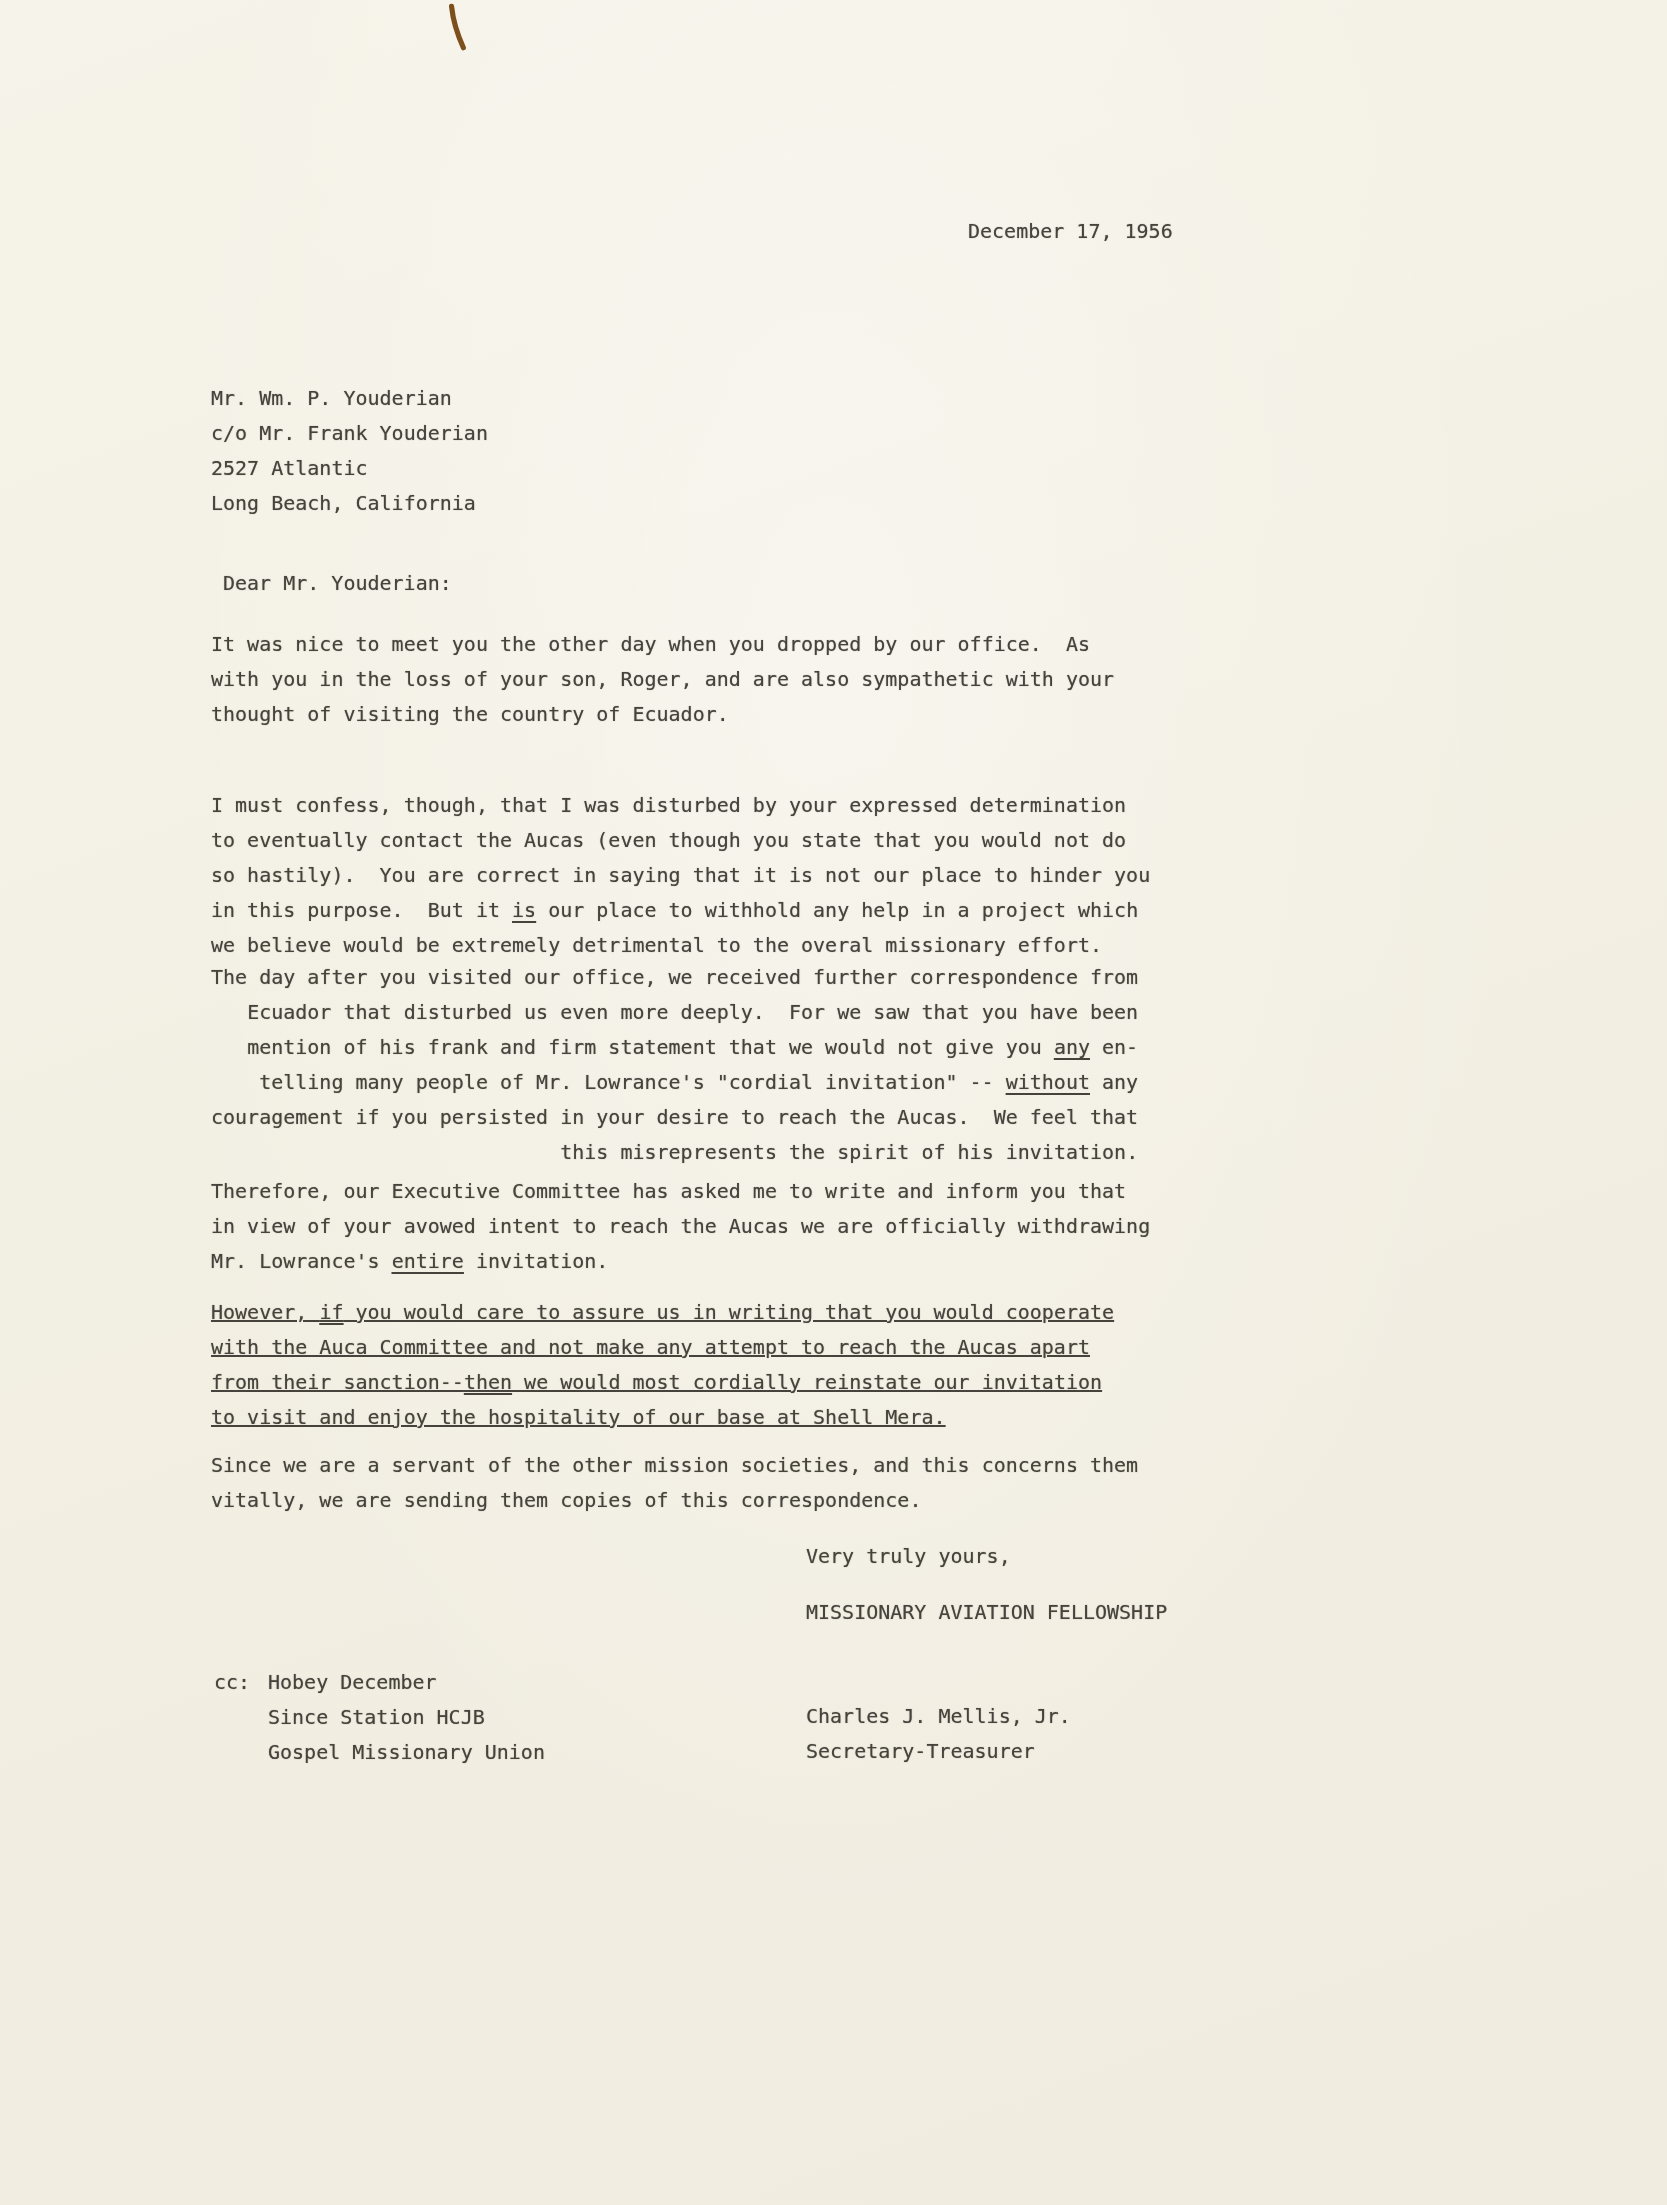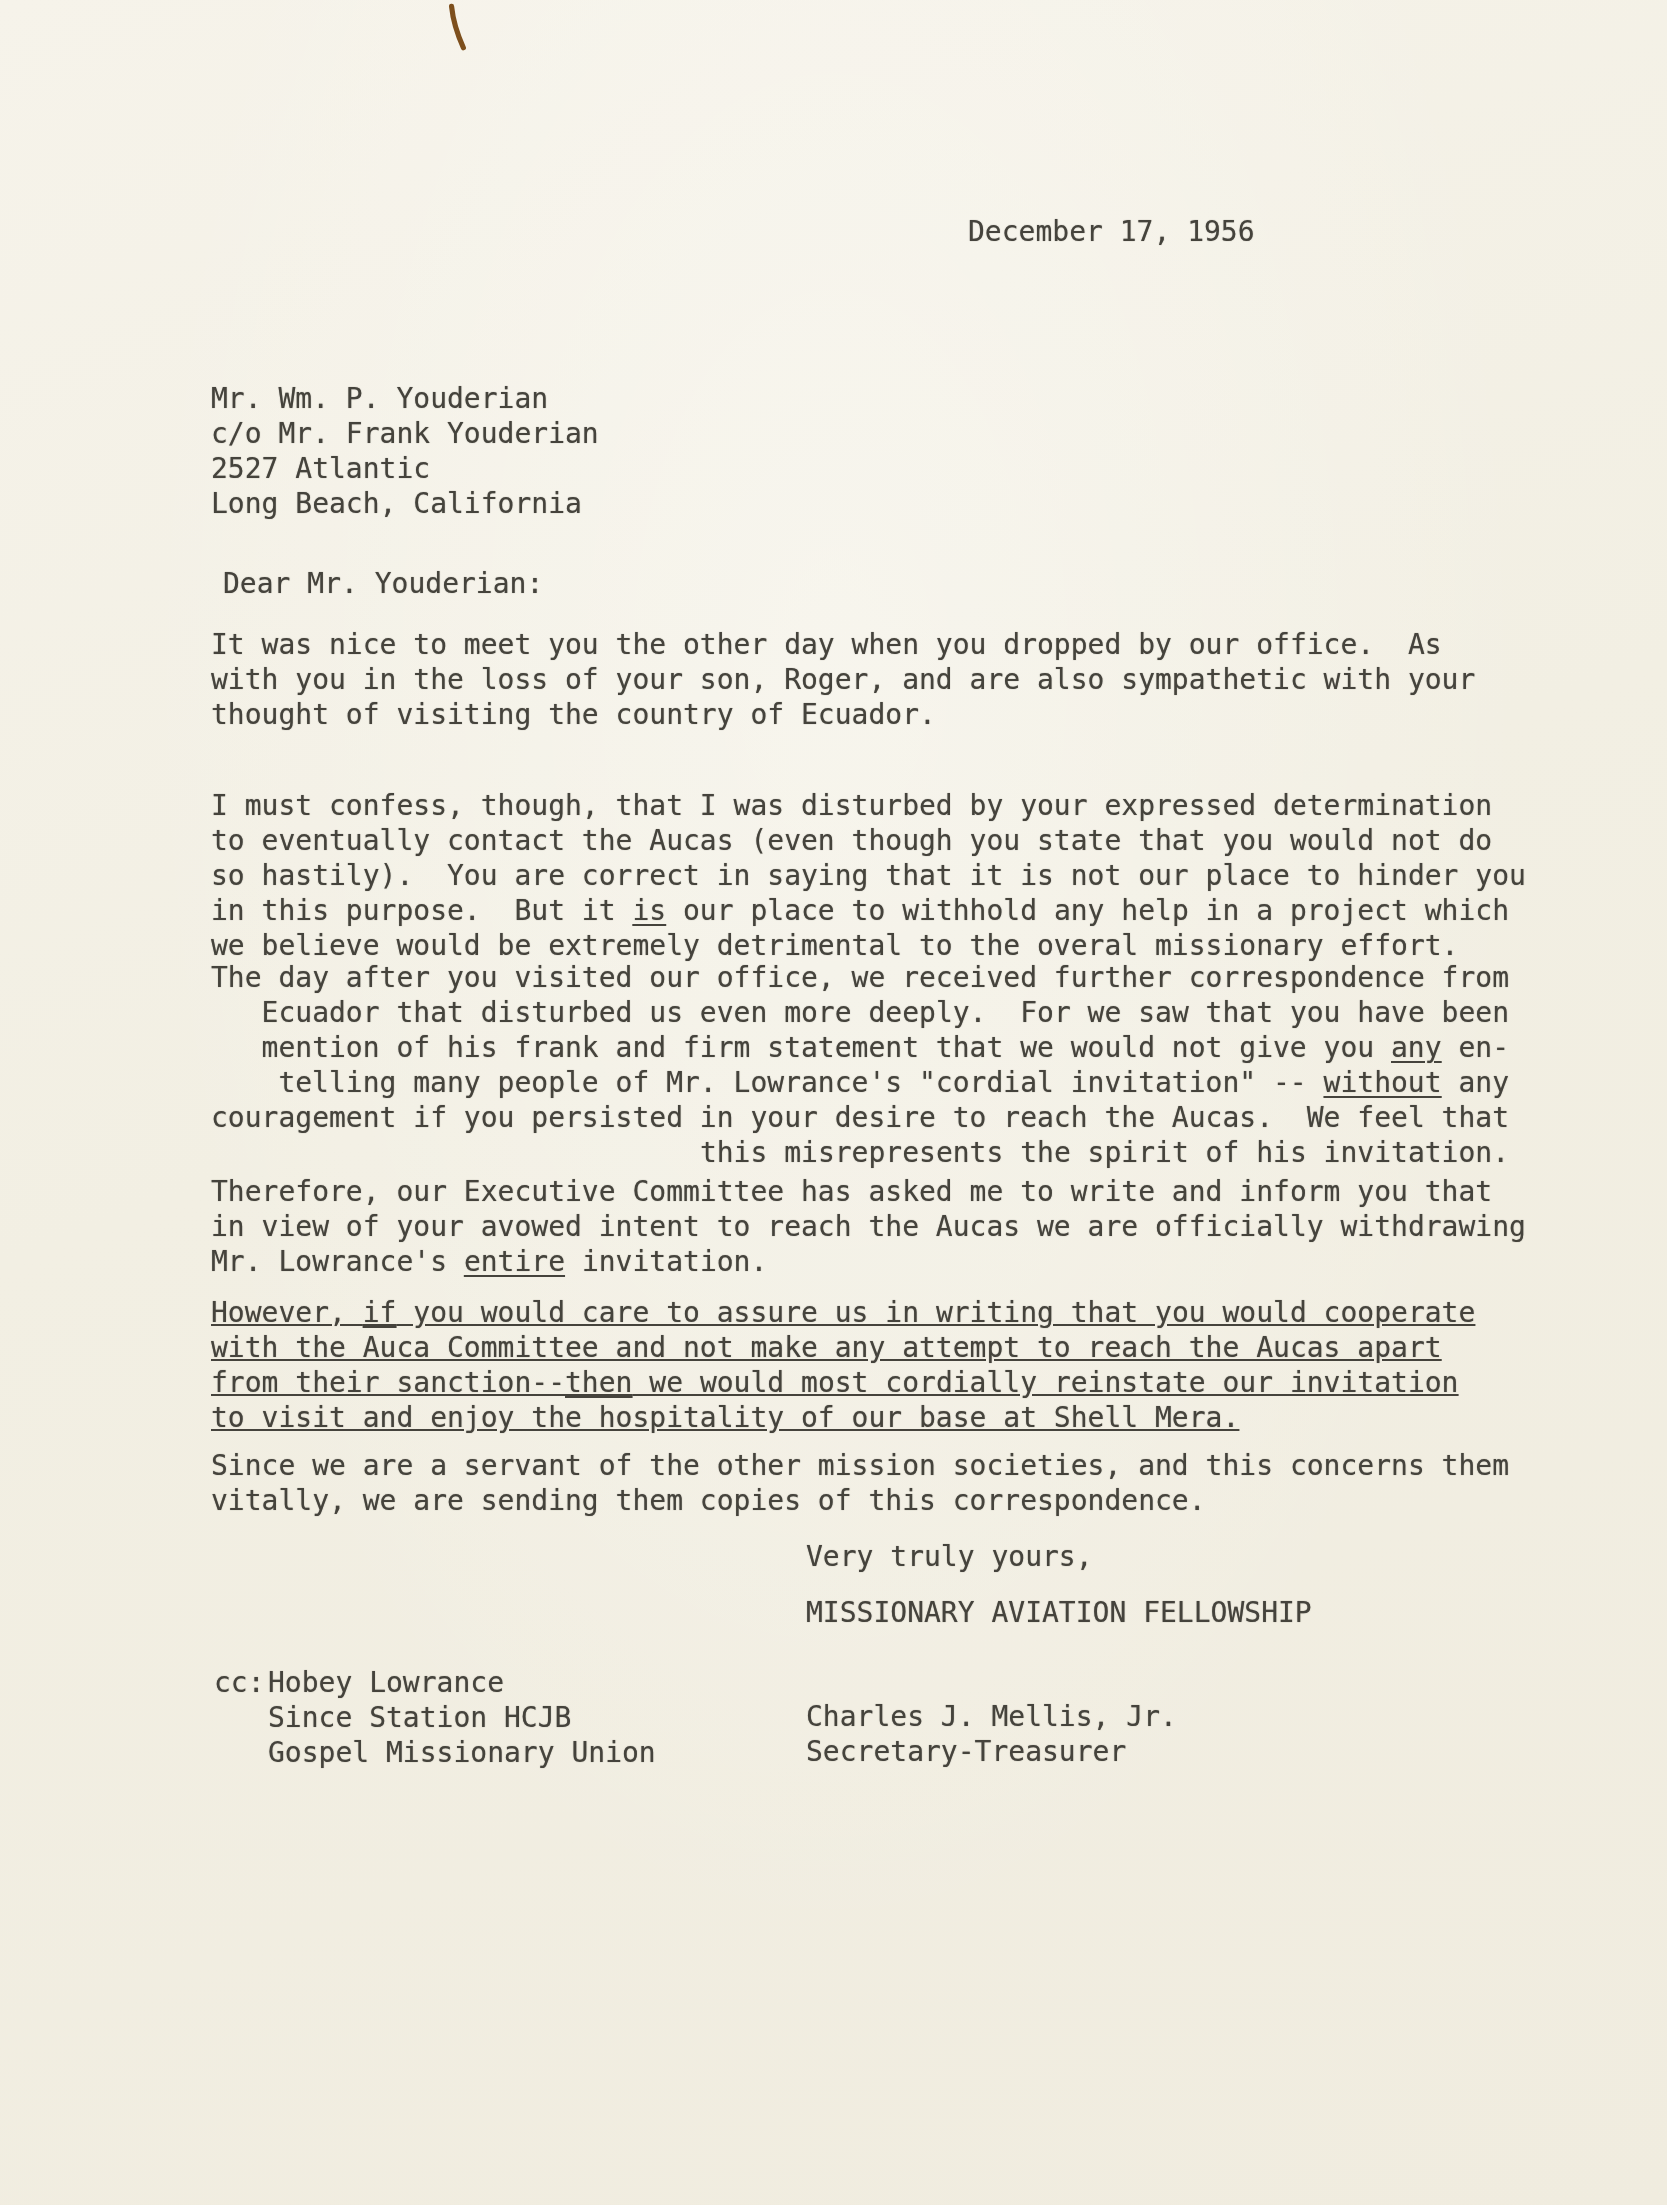--- a/index.html
+++ b/index.html
@@ -9,21 +9,21 @@
   }
   .page {
     position: relative;
     width: 1667px;
     height: 2205px;
     background:
       radial-gradient(ellipse at 50% 30%, rgba(255,255,253,0.35), rgba(0,0,0,0) 60%),
       linear-gradient(160deg, #f6f3ea 0%, #f2efe3 45%, #f0ecdf 100%);
     overflow: hidden;
     font-family: "DejaVu Sans Mono", "Liberation Mono", monospace;
-    font-size: 28px;
+    font-size: 20px;
     color: #45433c;
     text-shadow: 0 0 1.1px rgba(70,68,60,0.55);
   }
   .block { position: absolute; }
   .line {
     white-space: pre;
     height: 35px;
     line-height: 35px;
   }
   .single { height: 35px; line-height: 35px; white-space: pre; }
@@ -105,21 +105,21 @@
       <div class="line">vitally, we are sending them copies of this correspondence.</div>
     </div>
 
   <div class="block single" style="left:806px; top:1539px;">Very truly yours,</div>
 
   <div class="block single" style="left:806px; top:1595px;">MISSIONARY AVIATION FELLOWSHIP</div>
 
   <div class="footer-cc-label single">cc:</div>
 
   <div class="footer-cc-list">
-      <div class="line">Hobey Lowrance</div>
+      <div class="line">Hobey December</div>
       <div class="line">Since Station HCJB</div>
       <div class="line">Gospel Missionary Union</div>
     </div>
 
   <div class="sig-name single">Charles J. Mellis, Jr.</div>
 
   <div class="sig-title single">Secretary-Treasurer</div>
 
 </div>
 

